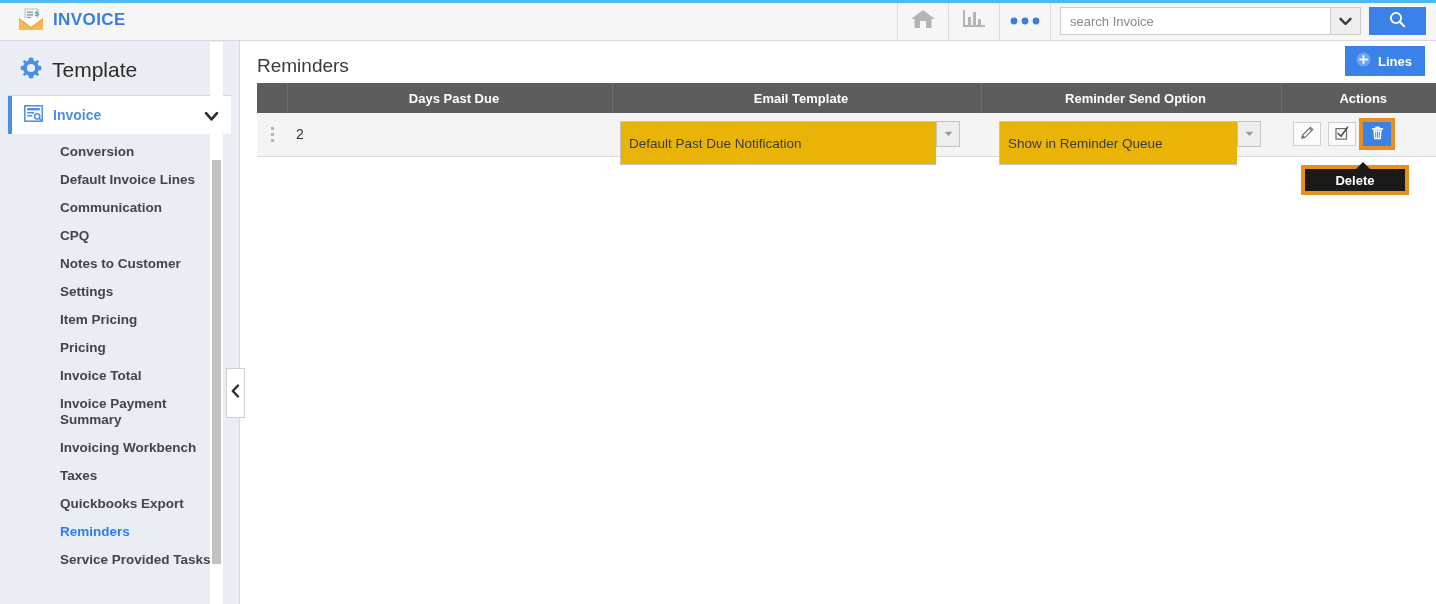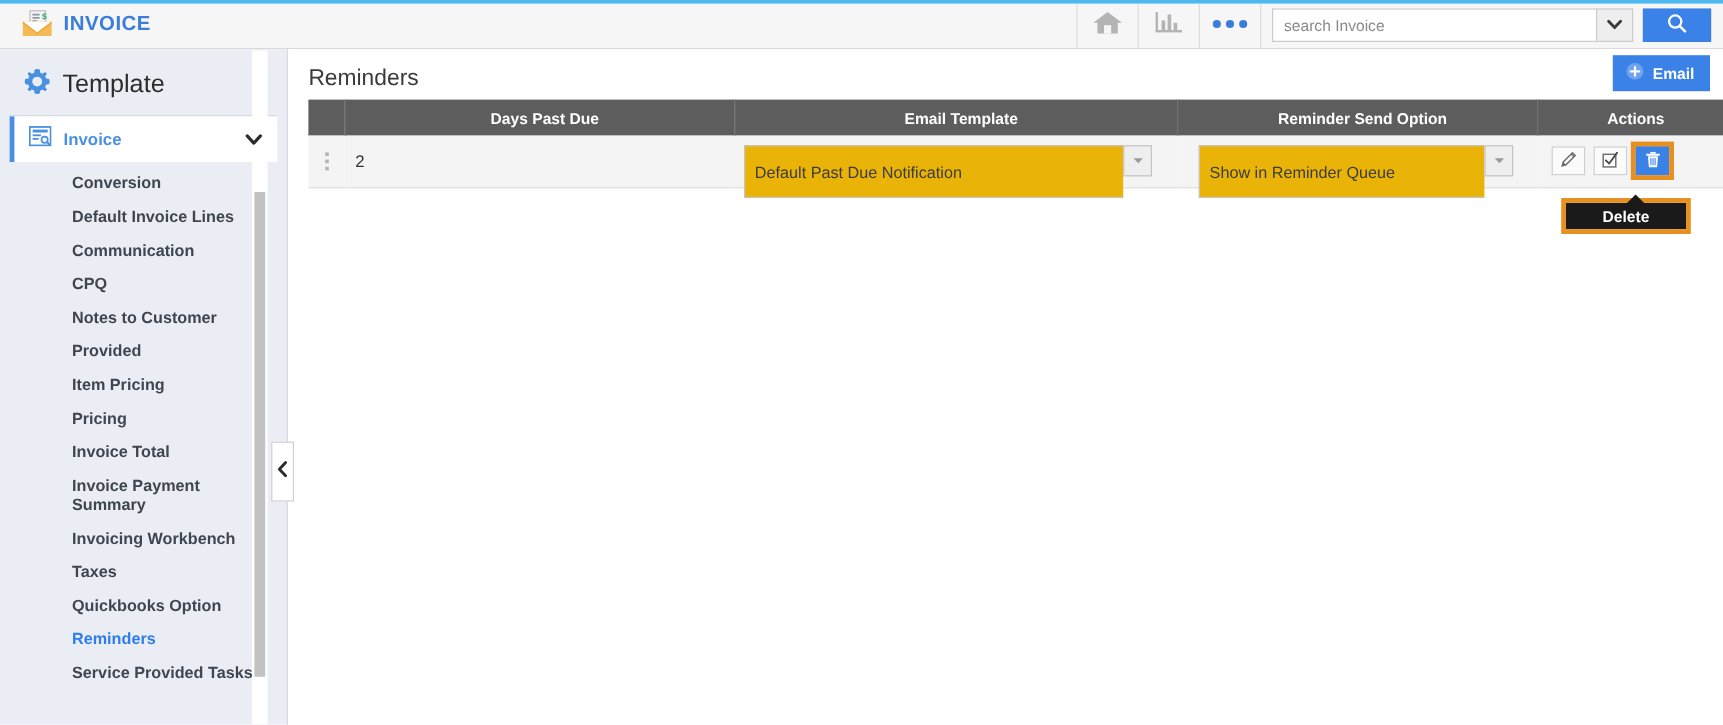--- a/index.html
+++ b/index.html
@@ -519,28 +519,28 @@
         </svg>
       </span>
     </div>
 
     <div class="nav-list">
       <div class="nav-item">Conversion</div>
       <div class="nav-item">Default Invoice Lines</div>
       <div class="nav-item">Communication</div>
       <div class="nav-item">CPQ</div>
       <div class="nav-item">Notes to Customer</div>
-      <div class="nav-item">Provided</div>
+      <div class="nav-item">Settings</div>
       <div class="nav-item">Item Pricing</div>
       <div class="nav-item">Pricing</div>
       <div class="nav-item">Invoice Total</div>
       <div class="nav-item" style="width:130px">Invoice Payment Summary</div>
       <div class="nav-item">Invoicing Workbench</div>
       <div class="nav-item">Taxes</div>
-      <div class="nav-item">Quickbooks Option</div>
+      <div class="nav-item">Quickbooks Export</div>
       <div class="nav-item active">Reminders</div>
       <div class="nav-item">Service Provided Tasks</div>
     </div>
   </div>
 
   <div class="collapse-tab">
     <span>
       <svg width="9" height="14" viewBox="0 0 9 14">
         <path d="M7 1.5 L1.8 7 L7 12.5" fill="none" stroke="#2b2b2b" stroke-width="2.4" stroke-linecap="round" stroke-linejoin="round"></path>
       </svg>
@@ -552,21 +552,21 @@
     <div class="main-head">
       <span class="page-title">Reminders</span>
       <button class="create-btn">
         <span>
           <svg width="15" height="15" viewBox="0 0 15 15">
             <circle cx="7.5" cy="7.5" r="7" fill="#6fa2ef"></circle>
             <rect x="6.6" y="3.2" width="1.8" height="8.6" fill="#ffffff"></rect>
             <rect x="3.2" y="6.6" width="8.6" height="1.8" fill="#ffffff"></rect>
           </svg>
         </span>
-        <span>Email</span>
+        <span>Lines</span>
       </button>
     </div>
 
     <table class="tbl">
       <thead>
         <tr>
           <th class="col-grip"></th>
           <th class="col-days">Days Past Due</th>
           <th class="col-tmpl">Email Template</th>
           <th class="col-send">Reminder Send Option</th>

